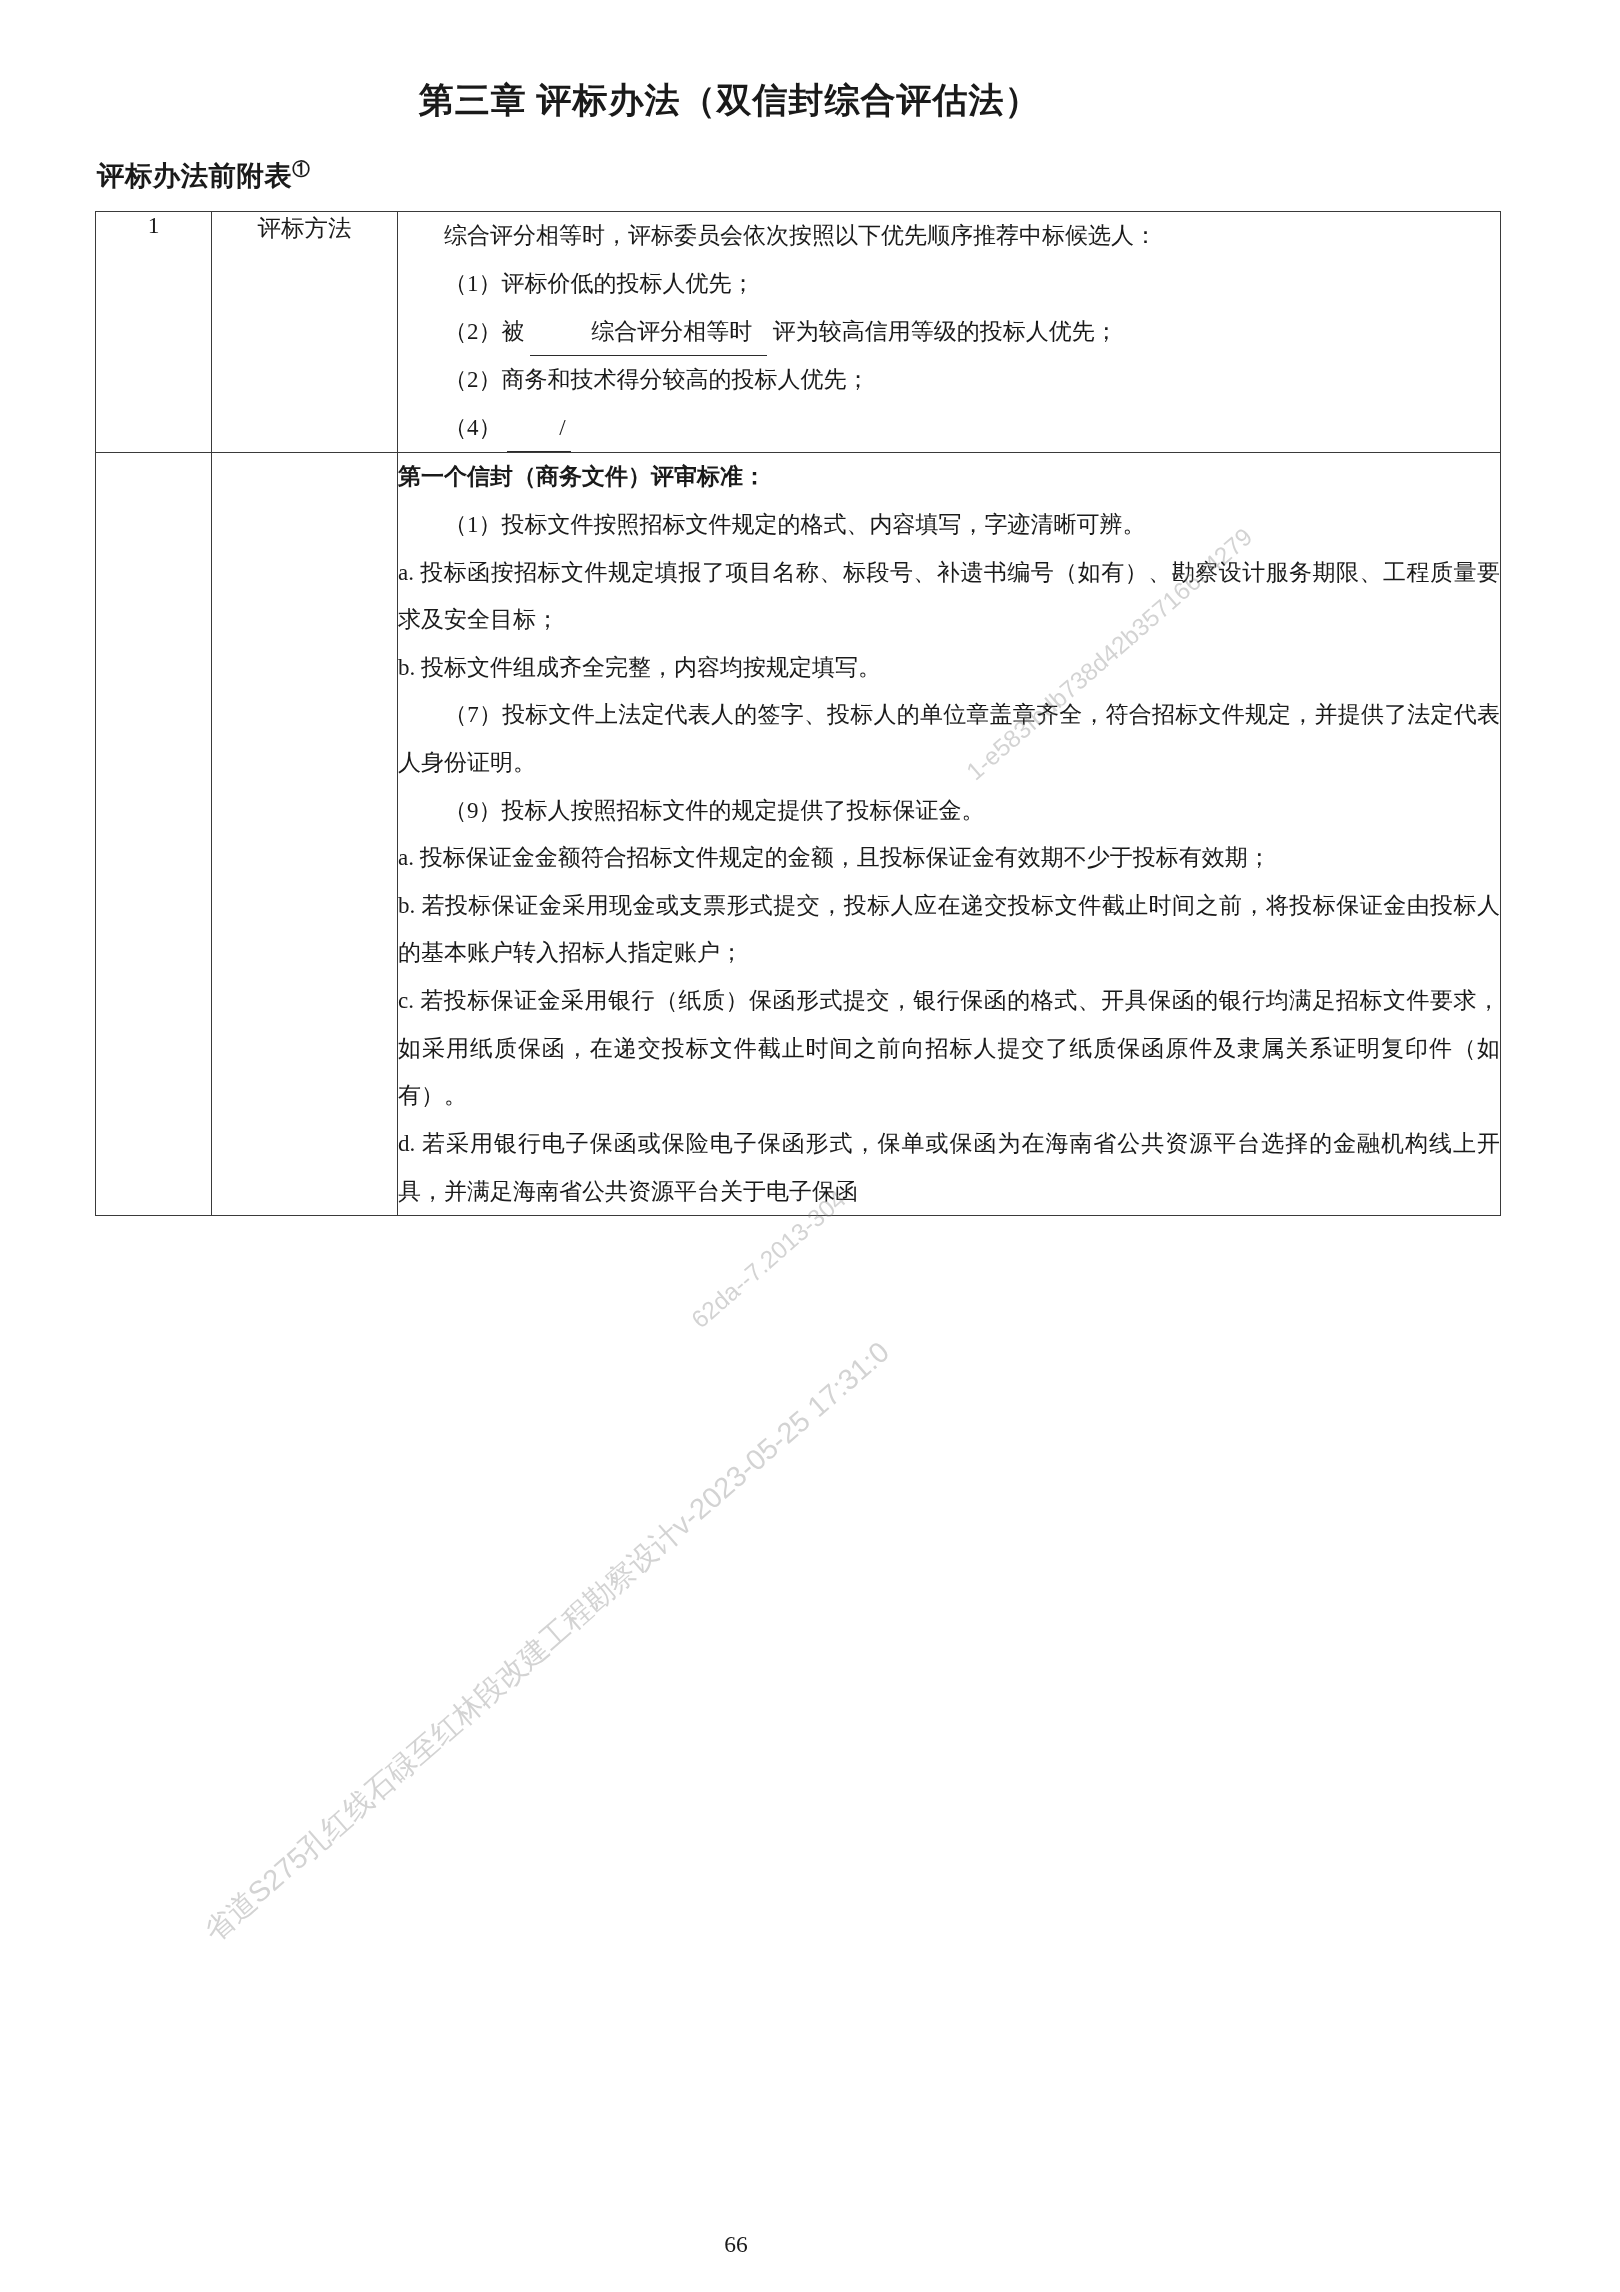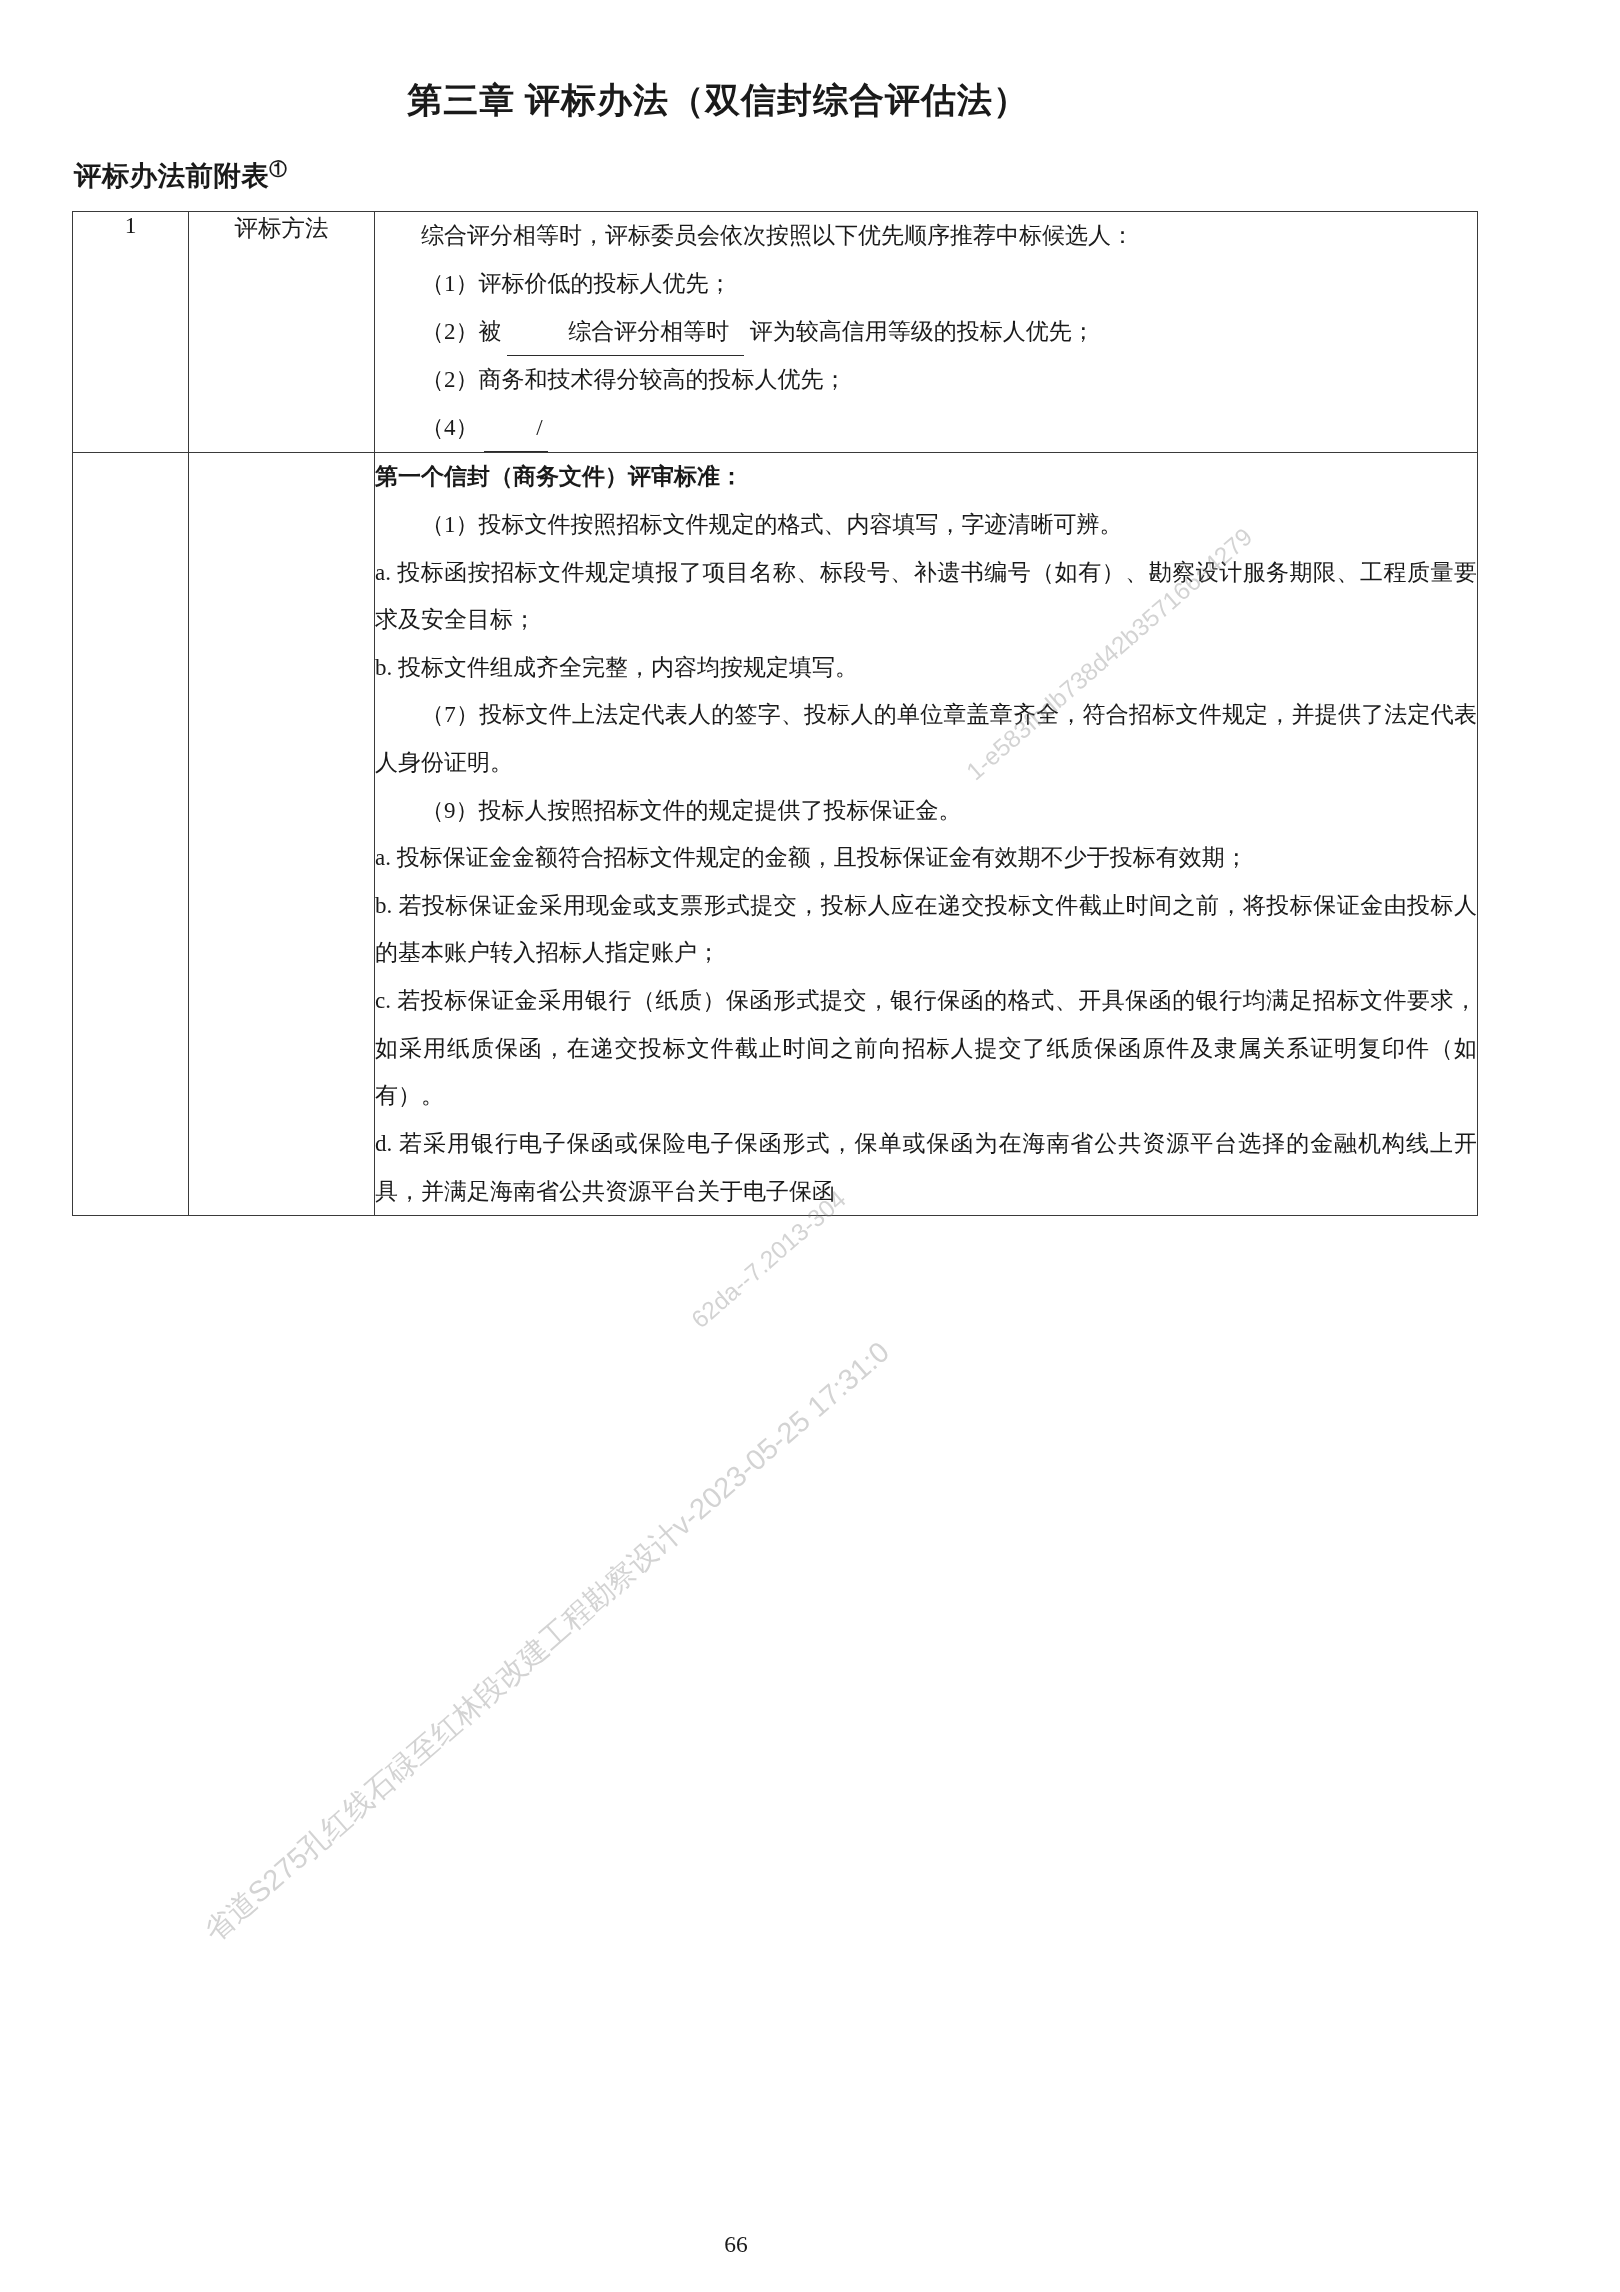--- a/index.html
+++ b/index.html
@@ -13,21 +13,21 @@
     position: relative;
     font-family: "Liberation Serif", "DejaVu Serif", serif;
     color: #1a1a1a;
     overflow: hidden;
   }
   .page {
     position: relative;
     width: 1472px;
     height: 2293px;
     box-sizing: border-box;
-    padding: 59px 108px 0 72px;
+    padding: 59px 108px 0 95px;
   }
   .doc-title {
     text-align: center;
     font-size: 35px;
     font-weight: bold;
     letter-spacing: 1px;
     margin: 17.6px 0 33px 0;
     font-family: "Liberation Serif", "DejaVu Serif", serif;
   }
   .section-title {

